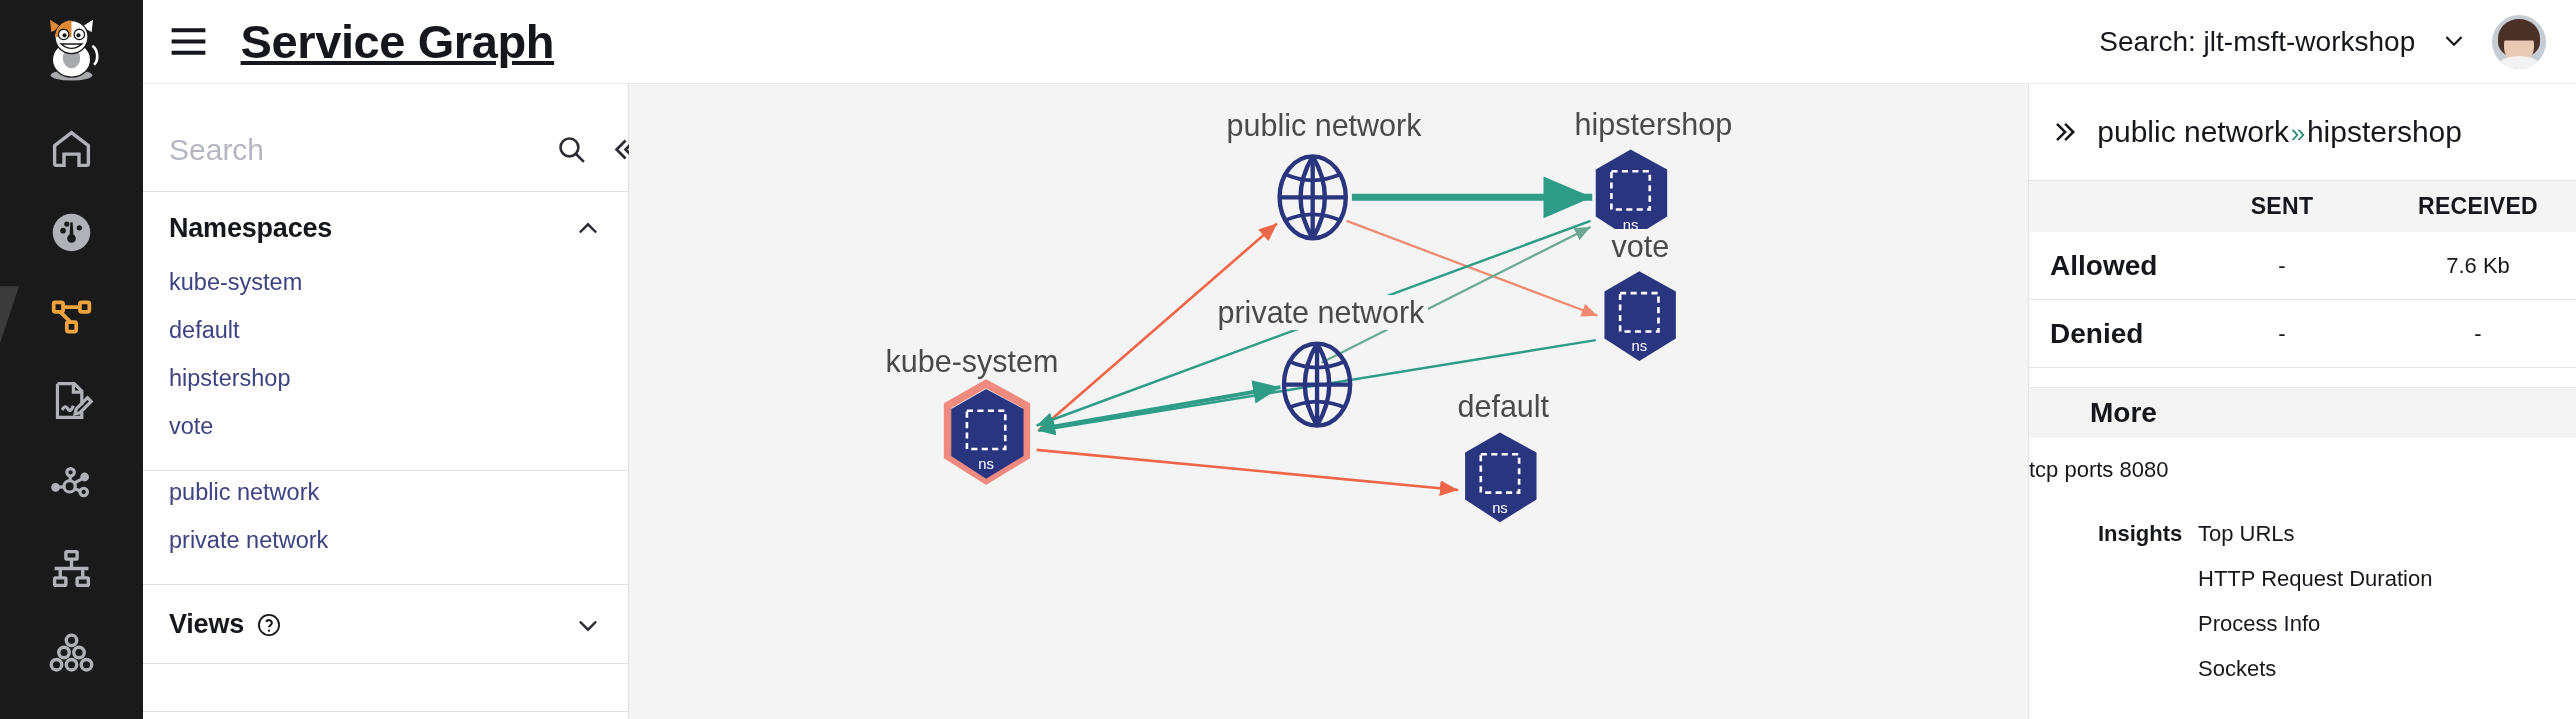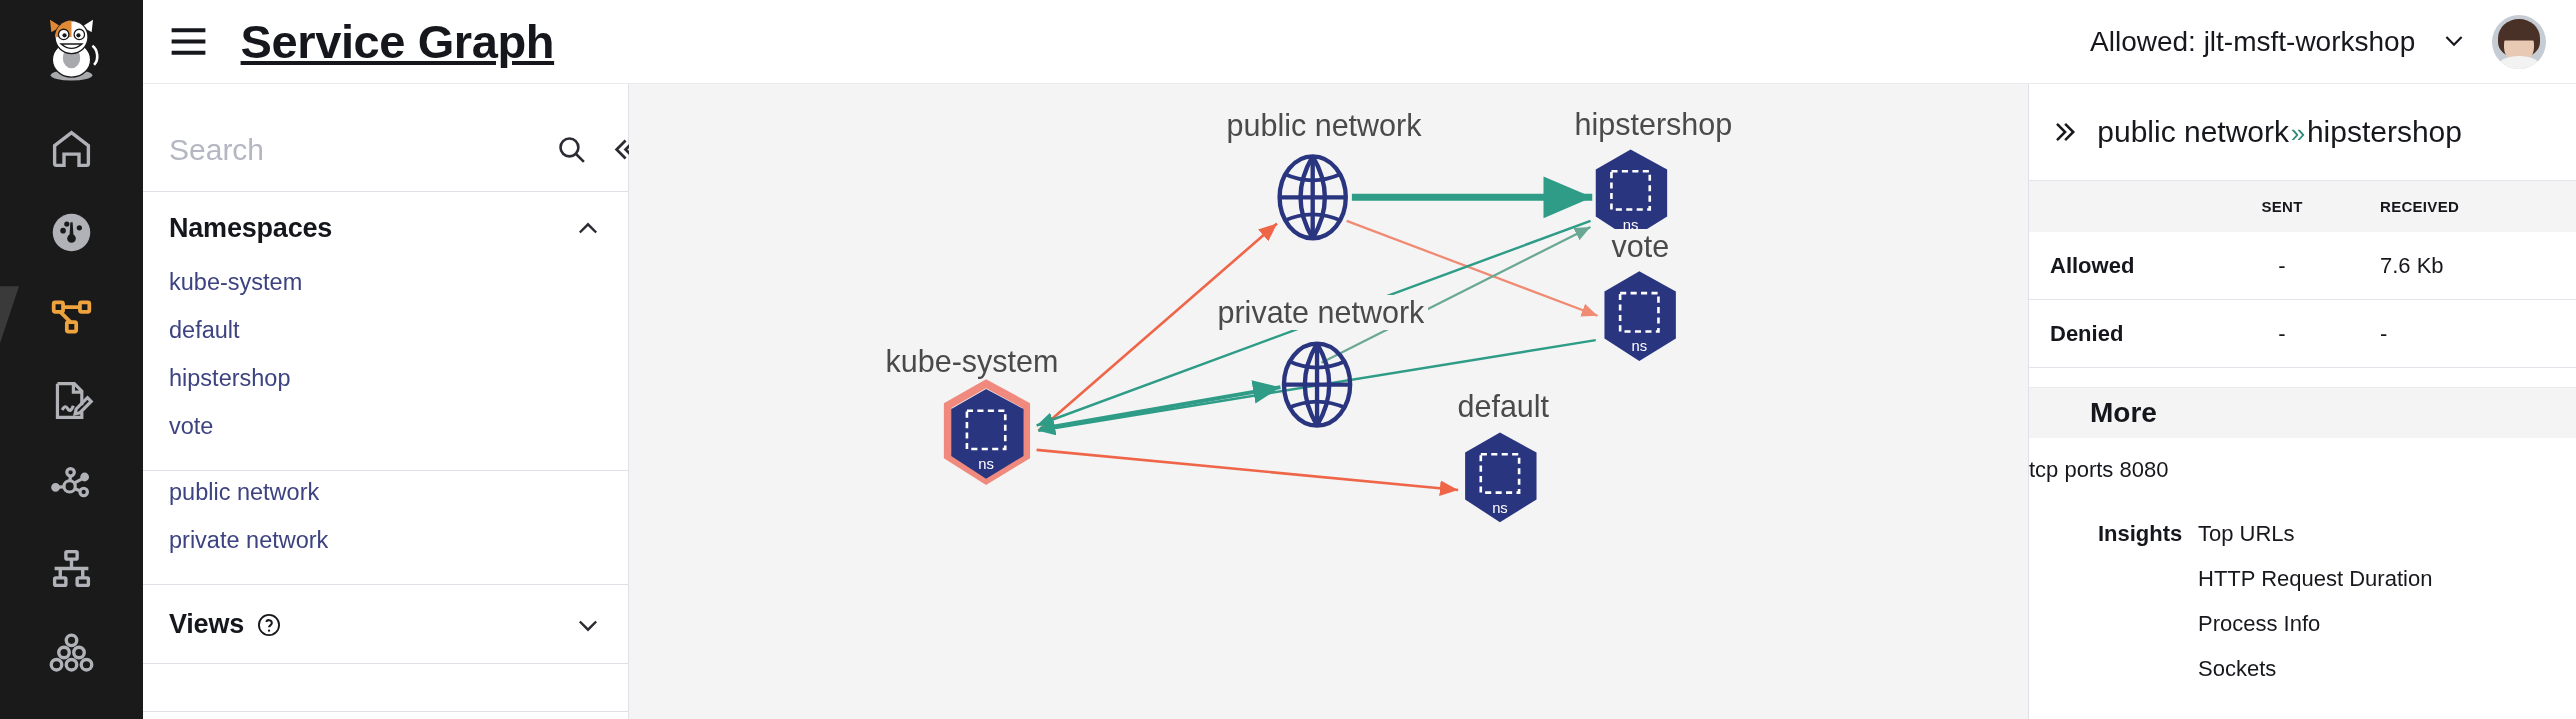--- a/index.html
+++ b/index.html
@@ -126,27 +126,27 @@
   .rp-title { font-size: 30px; color: #17181d; white-space: nowrap; display: flex; align-items: baseline; }
   .rp-sep { color: #2e8b7a; margin: 0 1.7px; font-size: 26px; }
   .rp-cols {
     background: #f4f4f5;
     border-top: 1.7px solid #e3e4e9;
     height: 52px;
     display: flex; align-items: center;
   }
   .rp-c1 { width: 155px; flex: 0 0 155px; }
   .rp-c2 { flex: 1 1 0; text-align: center; }
-  .rp-c3 { flex: 1 1 0; }
-  .col-head { font-size: 15px; font-weight: 700; color: #16171c; letter-spacing: 0.3px; }
+  .rp-c3 { flex: 1 1 0; text-align: center; }
+  .col-head { font-size: 23px; font-weight: 700; color: #16171c; letter-spacing: 0.3px; }
   .rp-row {
     height: 68px; display: flex; align-items: center;
     border-bottom: 1.7px solid #e3e4e9;
   }
-  .rp-row-label { font-size: 22px; font-weight: 700; color: #16171c; padding-left: 21px; }
+  .rp-row-label { font-size: 28px; font-weight: 700; color: #16171c; padding-left: 21px; }
   .rp-cell { font-size: 22px; color: #17181d; }
   .more-bar {
     background: #f4f4f5; height: 51px;
     display: flex; align-items: center;
     margin-top: 19px;
     border-top: 1.7px solid #e9eaee;
   }
   .more-label { font-size: 28px; font-weight: 700; color: #16171c; padding-left: 61px; }
   .detail-row { display: flex; padding-top: 19px; }
   .detail-key {
@@ -537,21 +537,21 @@
   <div class="topbar">
     <span class="hamburger">
       <svg width="45" height="45" viewBox="0 0 24 24" stroke="#16171c" stroke-width="2.1">
         <path d="M3 6 H21"></path>
           <path d="M3 12 H21"></path>
           <path d="M3 18 H21"></path>
       </svg>
     </span>
     <span class="app-title">Service Graph</span>
     <div class="cluster-box">
-      <span class="cluster-name">Allowed: jlt-msft-workshop</span>
+      <span class="cluster-name">Search: jlt-msft-workshop</span>
       <span>
         <svg width="28" height="28" viewBox="0 0 24 24" fill="none" stroke="#16171c" stroke-width="1.9">
           <path d="M5.5 9.5 L12 16 L18.5 9.5"></path>
         </svg>
       </span>
       <span class="avatar">
         <span class="hair"></span>
         <span class="face"></span>
         <span class="hair2"></span>
         <span class="body"></span>

